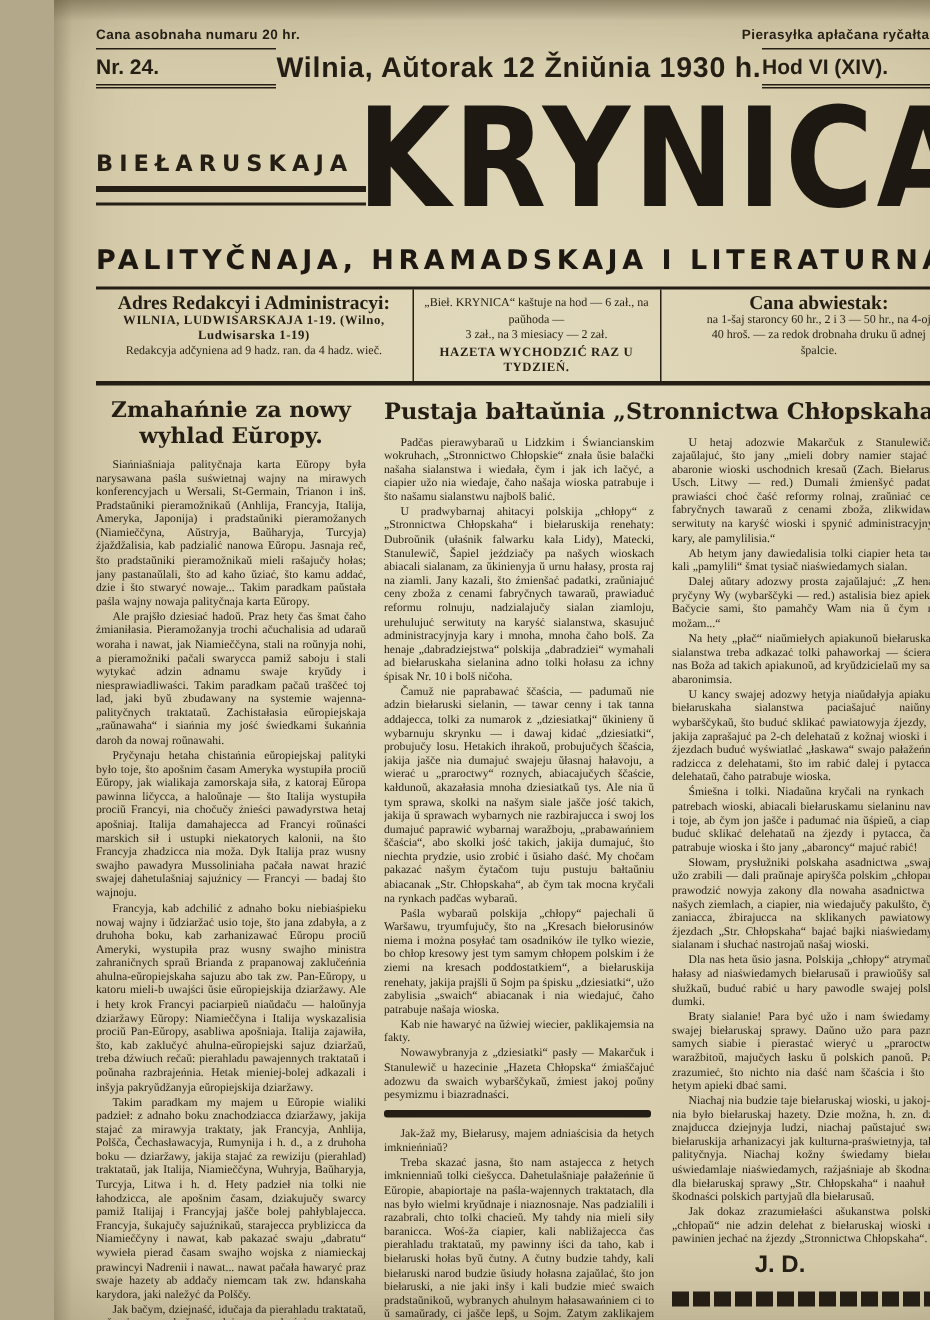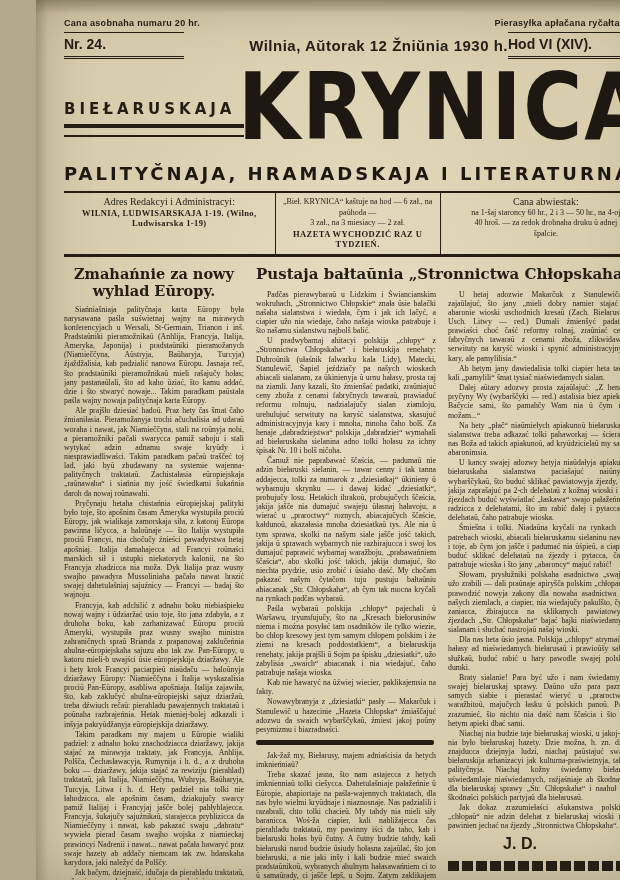--- a/index.html
+++ b/index.html
@@ -18,39 +18,39 @@
     padding:18px 28px 10px 28px;
     margin-left:36px;
   }
   
   .topbar{display:flex;justify-content:space-between;font-family:"Liberation Sans",sans-serif;
     font-size:9px;font-weight:bold;letter-spacing:.3px;margin-bottom:4px;}
   .dateline{display:flex;align-items:center;margin-bottom:2px;}
   .dateline .side{flex:0 0 120px;border-top:1px solid #241e14;border-bottom:3px double #241e14;
     padding:3px 0 4px 0;font-family:"Liberation Sans",sans-serif;font-weight:bold;font-size:14px;}
   .dateline .side.right{text-align:left;}
-  .dateline .mid{flex:1;text-align:right;font-family:"Liberation Sans",sans-serif;
-    font-weight:bold;font-size:15px;letter-spacing:.5px;}
+  .dateline .mid{flex:1;text-align:center;font-family:"Liberation Sans",sans-serif;
+    font-weight:bold;font-size:19px;letter-spacing:.5px;}
   
   .masthead{display:flex;align-items:flex-end;height:92px;margin-top:2px;}
   .kicker-wrap{flex:0 0 172px;padding-bottom:16px;}
   .kicker{font-family:"DejaVu Sans",sans-serif;font-weight:bold;font-size:15px;
     letter-spacing:4px;white-space:nowrap;}
   .kicker-rule{margin-top:6px;height:7px;border-top:4px solid #241e14;border-bottom:2px solid #241e14;width:180px;}
   .mast-title{flex:1;text-align:center;font-family:"DejaVu Sans",sans-serif;font-weight:bold;
     font-size:78px;line-height:78px;letter-spacing:2px;
     transform:scale(1.03,1.18);transform-origin:50% 100%;white-space:nowrap;color:#1d1811;}
   .mast-sub{margin-top:10px;text-align:center;font-family:"DejaVu Sans",sans-serif;font-weight:bold;
     font-size:18px;letter-spacing:3px;white-space:nowrap;color:#1d1811;}
   
   .inforow{display:flex;border-top:2px solid #241e14;border-bottom:3px solid #241e14;
     margin-top:7px;font-size:8px;line-height:10.5px;text-align:center;}
   .infobox{padding:4px 5px;box-sizing:border-box;}
   .infobox + .infobox{border-left:1px solid #241e14;}
-  .ib-title{font-weight:normal;font-size:10px;}
+  .ib-title{font-weight:bold;font-size:13px;}
   .ib-strong{font-weight:bold;font-size:8.5px;letter-spacing:.4px;}
   
   .main{display:flex;gap:12px;margin-top:6px;height:648px;overflow:hidden;}
   .col{width:180px;flex:0 0 180px;overflow:hidden;}
   .feature{flex:1;display:flex;flex-direction:column;overflow:hidden;}
   .feature-cols{display:flex;gap:12px;flex:1;overflow:hidden;}
   h2.head-left{font-family:"DejaVu Serif",serif;font-weight:bold;font-size:14.5px;line-height:17px;
     text-align:center;margin:2px 0 6px 0;}
   h2.head-feature{font-family:"DejaVu Serif",serif;font-weight:bold;font-size:15px;line-height:18px;
     text-align:center;margin:2px 0 7px 0;white-space:nowrap;}
@@ -87,20 +87,21 @@
       <div class="kicker-rule"></div>
     </div>
     <div class="mast-title">KRYNICA</div>
   </div>
   <div class="mast-sub">PALITYČNAJA, HRAMADSKAJA I LITERATURNAJA HAZETA.</div>
 
   <div class="inforow">
     <div class="infobox" style="flex:1.3;">
       <div class="ib-title">Adres Redakcyi i Administracyi:</div>
       <div class="ib-strong">WILNIA, LUDWISARSKAJA 1-19. (Wilno, Ludwisarska 1-19)</div>
+      <div>Redakcyja adčyniena ad 9 hadz. ran. da 4 hadz. wieč.</div>
     </div>
     <div class="infobox" style="flex:1;">
       <div>„Bieł. KRYNICA“ kaštuje na hod — 6 zał., na paŭhoda —</div>
       <div>3 zał., na 3 miesiacy — 2 zał.</div>
       <div class="ib-strong">HAZETA WYCHODZIĆ RAZ U TYDZIEŃ.</div>
     </div>
     <div class="infobox" style="flex:1;padding-left:28px;">
       <div class="ib-title">Cana abwiestak:</div>
       <div>na 1-šaj staroncy 60 hr., 2 i 3 — 50 hr., na 4-oj</div>
       <div>40 hroš. — za redok drobnaha druku ŭ adnej špalcie.</div>

